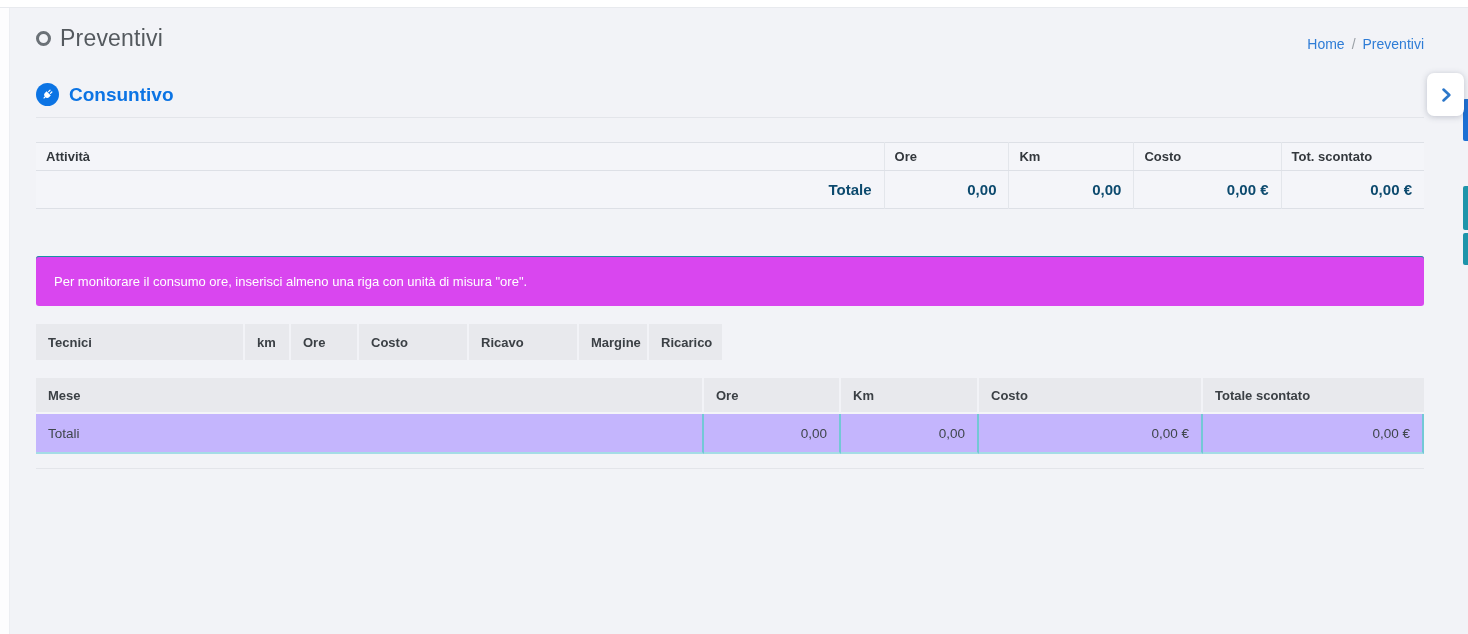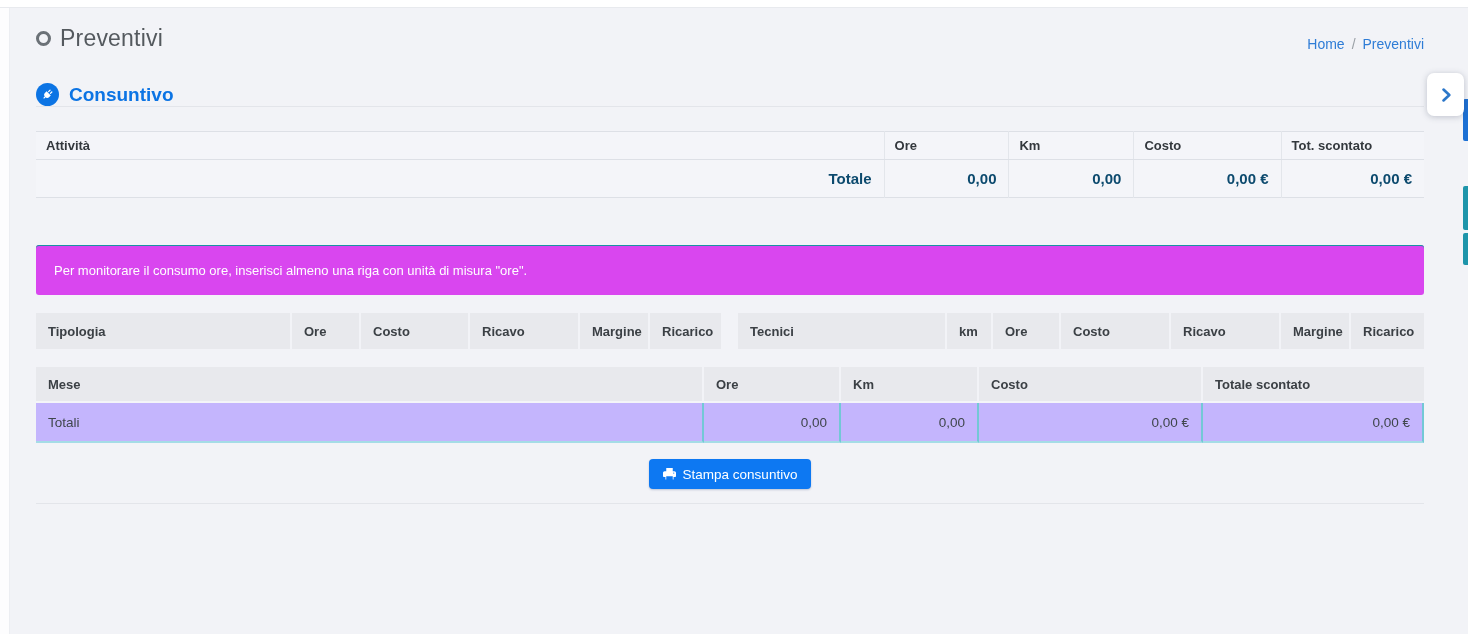--- a/index.html
+++ b/index.html
@@ -15,21 +15,21 @@
 
   
   .page-header { display:flex; align-items:flex-end; justify-content:space-between; height:30px; }
   .title-wrap { display:flex; align-items:center; }
   .ring-icon { display:inline-block; width:15px; height:15px; border:3px solid #6b7177; border-radius:50%; margin-right:9px; }
   .page-title { font-size:23px; font-weight:400; color:#54595e; letter-spacing:.2px; }
   .breadcrumb { font-size:14px; color:#9aa0a6; display:flex; align-items:center; gap:7px; }
   .breadcrumb a { color:#2e7cd6; text-decoration:none; cursor:pointer; }
 
   
-  .section-header { display:flex; align-items:center; margin-top:31px; border-bottom:1px solid #e3e5ea; }
+  .section-header { display:flex; align-items:center; margin-top:31px; padding-bottom:11px; border-bottom:1px solid #e3e5ea; }
   .plug-badge { width:23px; height:23px; border-radius:50%; background:#0c74e4; display:flex; align-items:center; justify-content:center; margin-right:10px; }
   .section-title { font-size:19px; font-weight:700; color:#0c74e4; }
 
   
   .summary-table { width:100%; margin-top:24px; border-collapse:collapse; table-layout:fixed;
     border-top:1px solid #dde0e6; border-bottom:1px solid #dde0e6; background:#f4f5f9; }
   .summary-table th { height:28px; font-size:13px; font-weight:700; color:#33383d; text-align:left;
     padding:4px 10px; border-bottom:1px solid #dde0e6; }
   .summary-table td { height:38px; font-size:15px; font-weight:700; color:#0c4a6e; text-align:right; padding:4px 12px; }
   .summary-table th + th, .summary-table td + td { border-left:1px solid #e3e6eb; }
@@ -140,40 +140,20 @@
       </tbody>
     </table>
 
 
     <div class="banner">
       <span>Per monitorare il consumo ore, inserisci almeno una riga con unità di misura "ore".</span>
     </div>
 
     <div class="grid-two">
 
-      <table class="hdr-table">
-        <colgroup>
-            <col style="width:256px">
-            <col style="width:69px">
-            <col style="width:109px">
-            <col style="width:110px">
-            <col style="width:70px">
-            <col style="width:71px">
-          </colgroup>
-        <tbody>
-            <tr>
-          <th>Tipologia</th>
-          <th>Ore</th>
-          <th>Costo</th>
-          <th>Ricavo</th>
-          <th>Margine</th>
-          <th>Ricarico</th>
-        </tr>
-      </tbody>
-        </table>
 
       <table class="hdr-table">
         <colgroup>
             <col style="width:209px">
             <col style="width:46px">
             <col style="width:68px">
             <col style="width:110px">
             <col style="width:110px">
             <col style="width:70px">
             <col style="width:73px">
@@ -216,30 +196,20 @@
         <tr>
           <td>Totali</td>
           <td class="num">0,00</td>
           <td class="num">0,00</td>
           <td class="num">0,00 €</td>
           <td class="num">0,00 €</td>
         </tr>
       </tbody>
     </table>
 
-    <div class="actions">
-      <button class="print-btn">
-        <span style="display:flex;">
-          <svg viewBox="0 0 512 512" width="13" height="13" fill="#ffffff" aria-hidden="true">
-            <path d="M128 0h256v128H128V0zM0 192c0-35.3 28.7-64 64-64h384c35.3 0 64 28.7 64 64v128c0 17.7-14.3 32-32 32h-64v96H96v-96H32c-17.7 0-32-14.3-32-32V192zm128 128v128h256V320H128zm320-120a24 24 0 1 0-48 0 24 24 0 1 0 48 0z"></path>
-          </svg>
-        </span>
-        <span>Stampa consuntivo</span>
-      </button>
-    </div>
 
     <hr class="bottom-divider">
 
   </div>
 
   <div class="chevron-card">
     <span style="display:flex;">
       <svg viewBox="0 0 24 24" width="20" height="20" fill="none" stroke="#2c77c9" stroke-width="3.2" stroke-linecap="round" stroke-linejoin="round" aria-hidden="true">
         <polyline points="9 5.5 16 12 9 18.5"></polyline>
       </svg>

